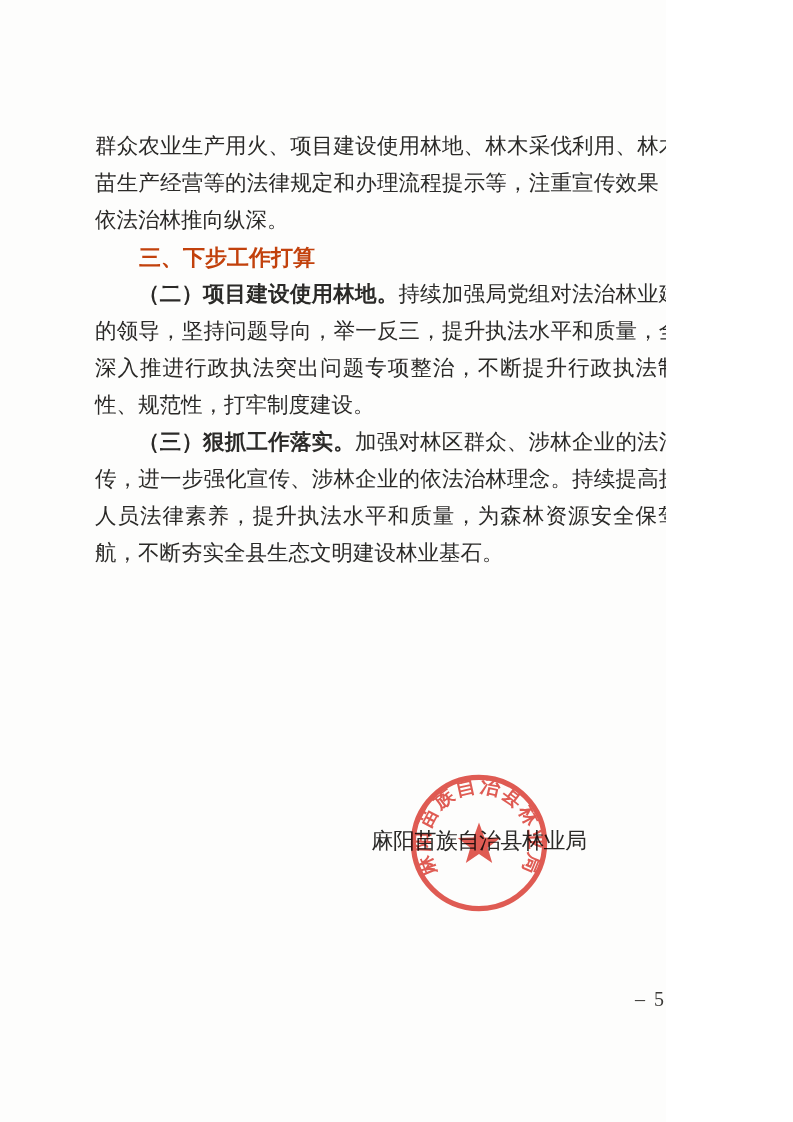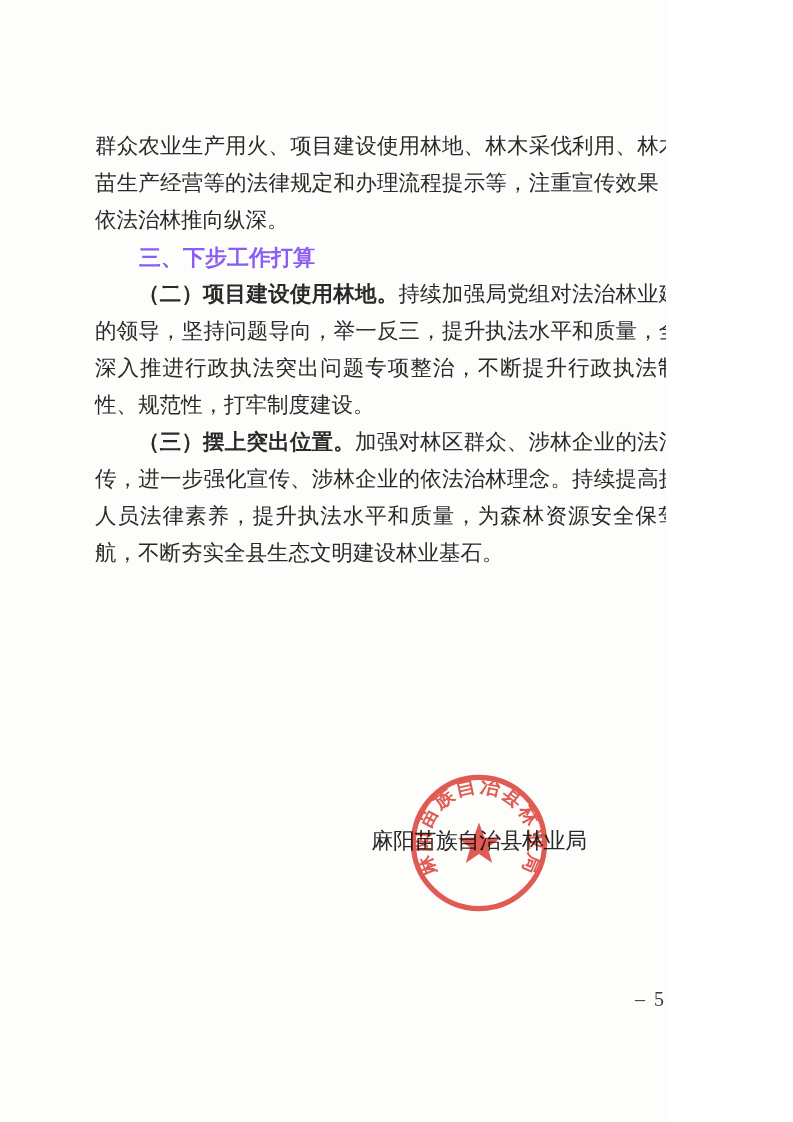--- a/index.html
+++ b/index.html
@@ -21,21 +21,21 @@
   }
   .para { margin:0; text-indent:2em; }
   .para.no-indent { text-indent:0; }
   .heading {
     margin:0;
     font-size:22px;
     font-weight:bold;
     text-indent:2em;
     line-height:37px;
     font-family:"Liberation Sans", sans-serif;
-    color:#8b5cf6;
+    color:#c2410c;
   }
   .lead { font-weight:bold; }
   .signature {
     position:absolute;
     top:827px; left:348px; width:262px;
     text-align:center;
   }
   .sig-org  { font-size:22px; line-height:28px; letter-spacing:-0.5px; }
   .sig-date { font-size:21px; line-height:28px; margin-top:10px; letter-spacing:1px; }
   .seal {
@@ -66,21 +66,21 @@
 <div class="page">
 
   <div class="body-text">
     <p class="para no-indent">群众农业生产用火、项目建设使用林地、林木采伐利用、林木种苗生产经营等的法律规定和办理流程提示等，注重宣传效果，将依法治林推向纵深。</p>
 
     <p class="heading">三、下步工作打算</p>
 
 
     <p class="para"><span class="lead">（二）项目建设使用林地。</span><span>持续加强局党组对法治林业建设的领导，坚持问题导向，举一反三，提升执法水平和质量，全面深入推进行政执法突出问题专项整治，不断提升行政执法制度性、规范性，打牢制度建设。</span></p>
 
-    <p class="para"><span class="lead">（三）摆上突出位置。</span><span>加强对林区群众、涉林企业的法治宣传，进一步强化宣传、涉林企业的依法治林理念。持续提高执法人员法律素养，提升执法水平和质量，为森林资源安全保驾护航，不断夯实全县生态文明建设林业基石。</span></p>
+    <p class="para"><span class="lead">（三）狠抓工作落实。</span><span>加强对林区群众、涉林企业的法治宣传，进一步强化宣传、涉林企业的依法治林理念。持续提高执法人员法律素养，提升执法水平和质量，为森林资源安全保驾护航，不断夯实全县生态文明建设林业基石。</span></p>
   </div>
 
   <div class="signature">
     <div class="sig-org">麻阳苗族自治县林业局</div>
   </div>
 
   <div class="seal">
     <svg viewBox="0 0 160 160" width="150" height="150">
       <circle cx="80" cy="80" r="70" fill="none" stroke-width="5.5" stroke="#dd453c"></circle>
       <polygon points="80,58 85.8,74.1 102.8,74.6 89.3,85 94.1,101.4 80,91.8 65.9,101.4 70.7,85 57.2,74.6 74.2,74.1" fill="#dd453c"></polygon>

